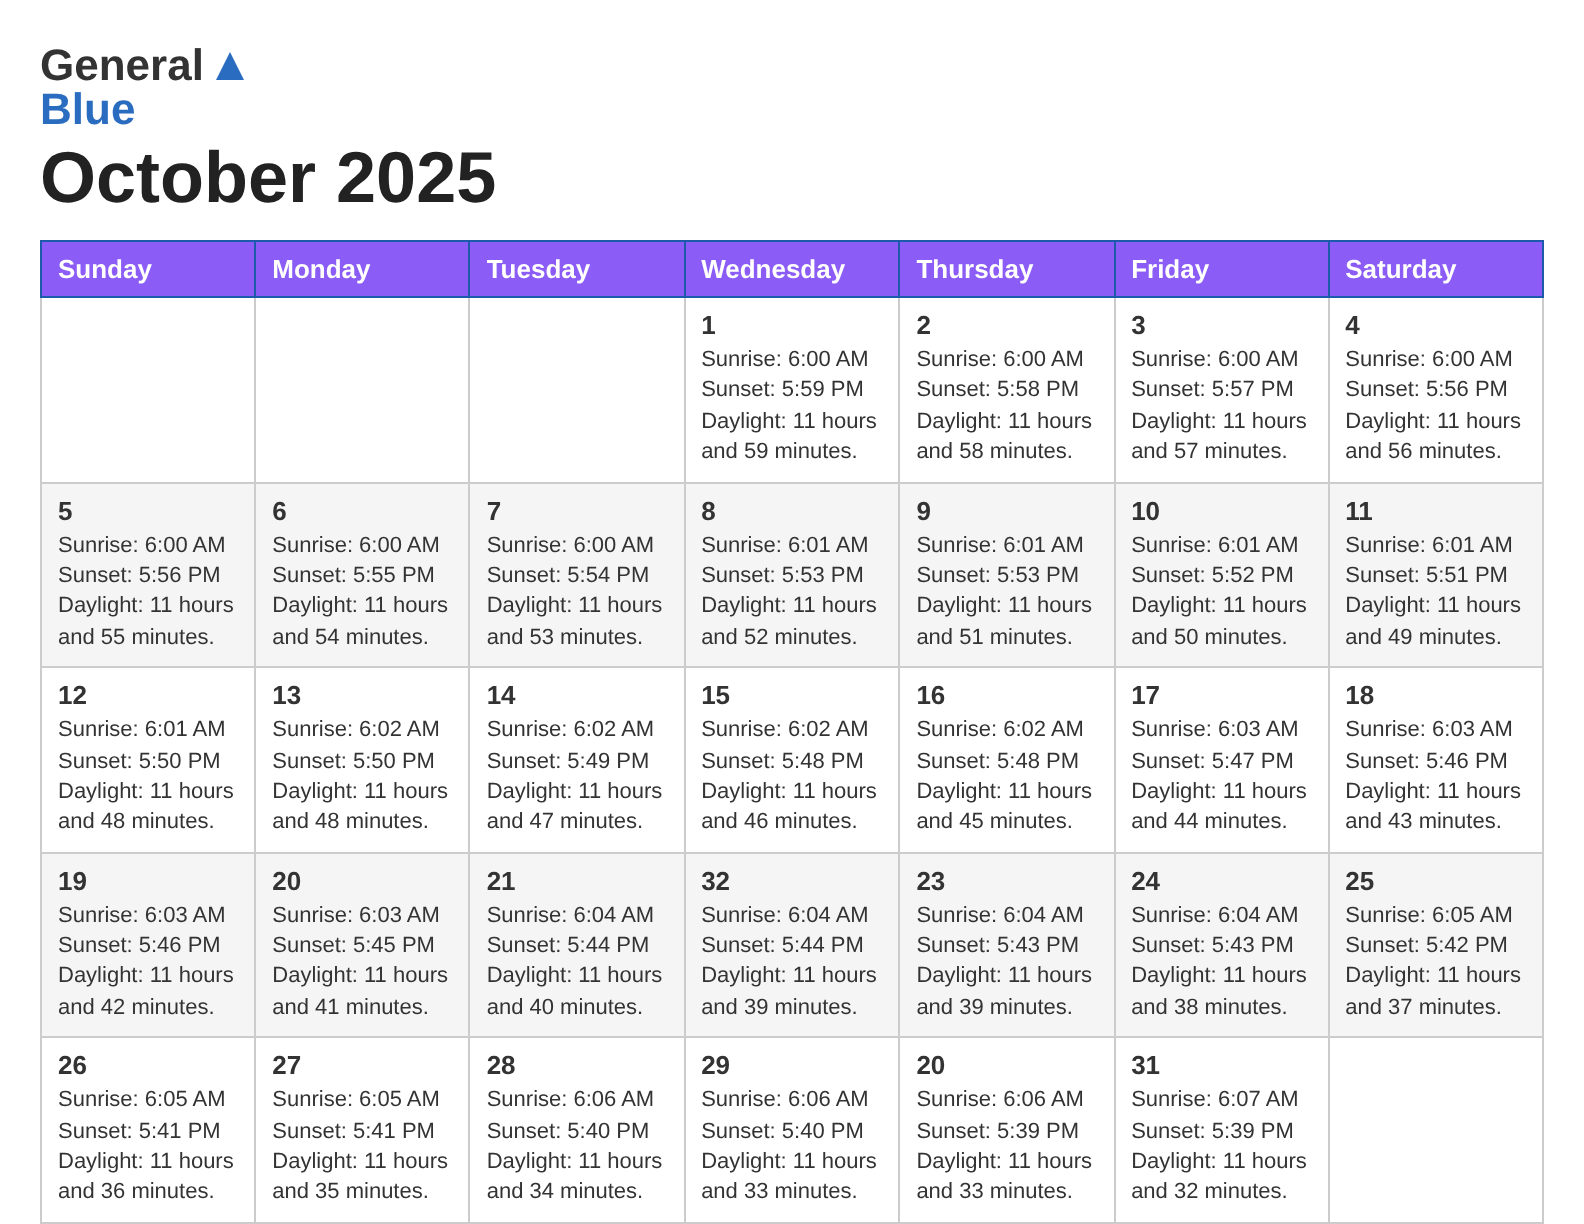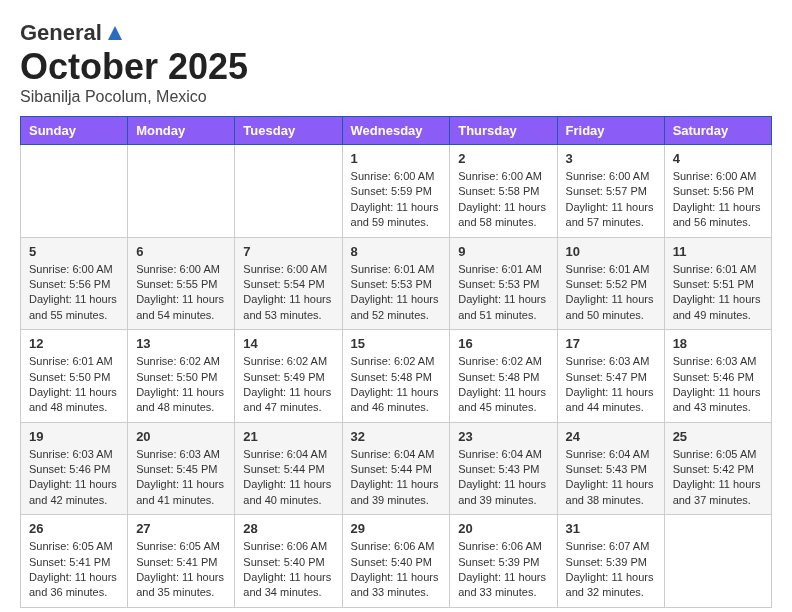--- a/index.html
+++ b/index.html
@@ -79,25 +79,25 @@
 
 <div class="header">
   <div class="logo">
     <div>
       <div style="display:flex;align-items:center;">
         <span class="logo-general" style="font-size:22px;font-weight:bold;color:#333;">General</span>
         <svg width="22" height="22" viewBox="0 0 22 22" style="margin-left:2px;">
           <polygon points="4,18 11,4 18,18" fill="#2a6dc0"></polygon>
         </svg>
       </div>
+      <span class="logo-blue" style="font-size:22px;font-weight:bold;color:#2a6dc0;display:block;margin-top:-4px;">Blue</span>
     </div>
   </div>
   <div class="title-block">
     <div class="month-title">October 2025</div>
-    <div class="subtitle">Sibanilja Pocolum, Mexico</div>
   </div>
 </div>
 
 <table class="calendar">
   <thead>
     <tr>
     <th>Sunday</th>
         <th>Monday</th>
         <th>Tuesday</th>
         <th>Wednesday</th>

